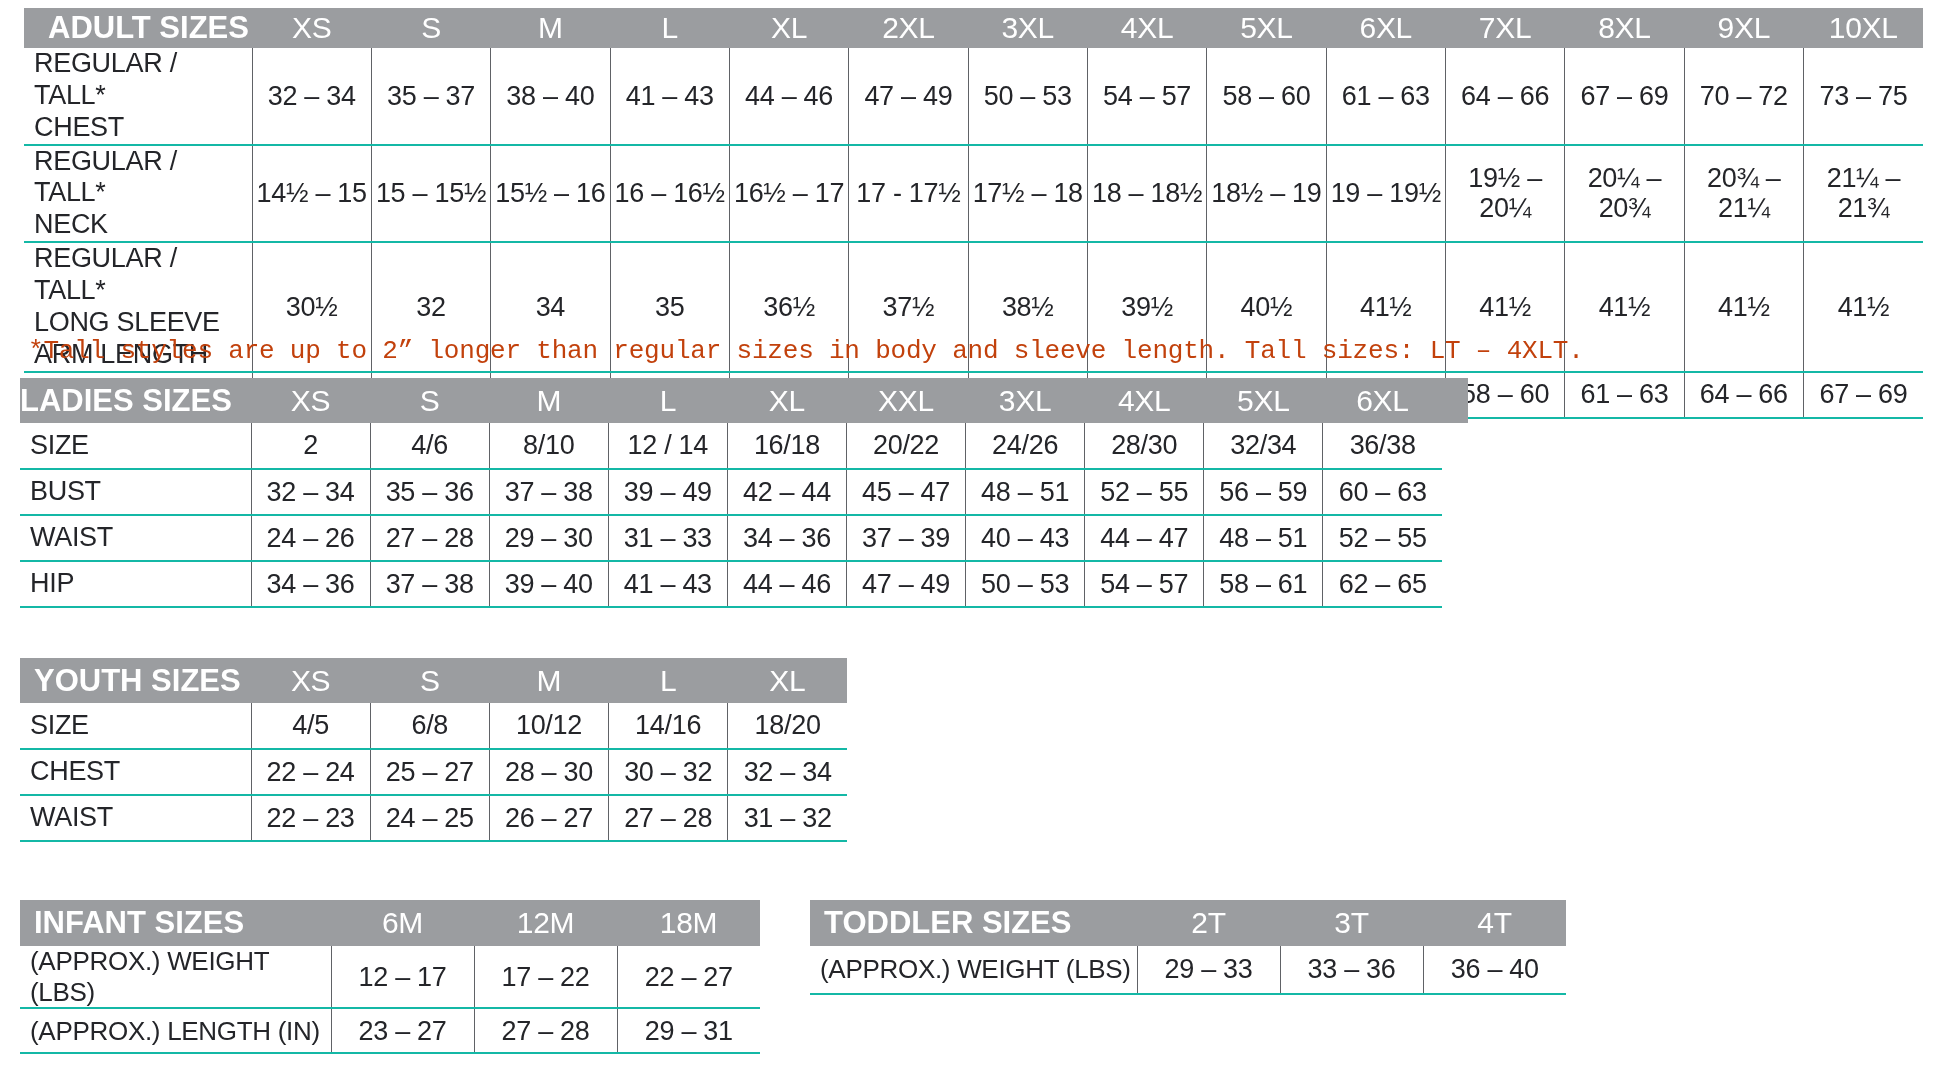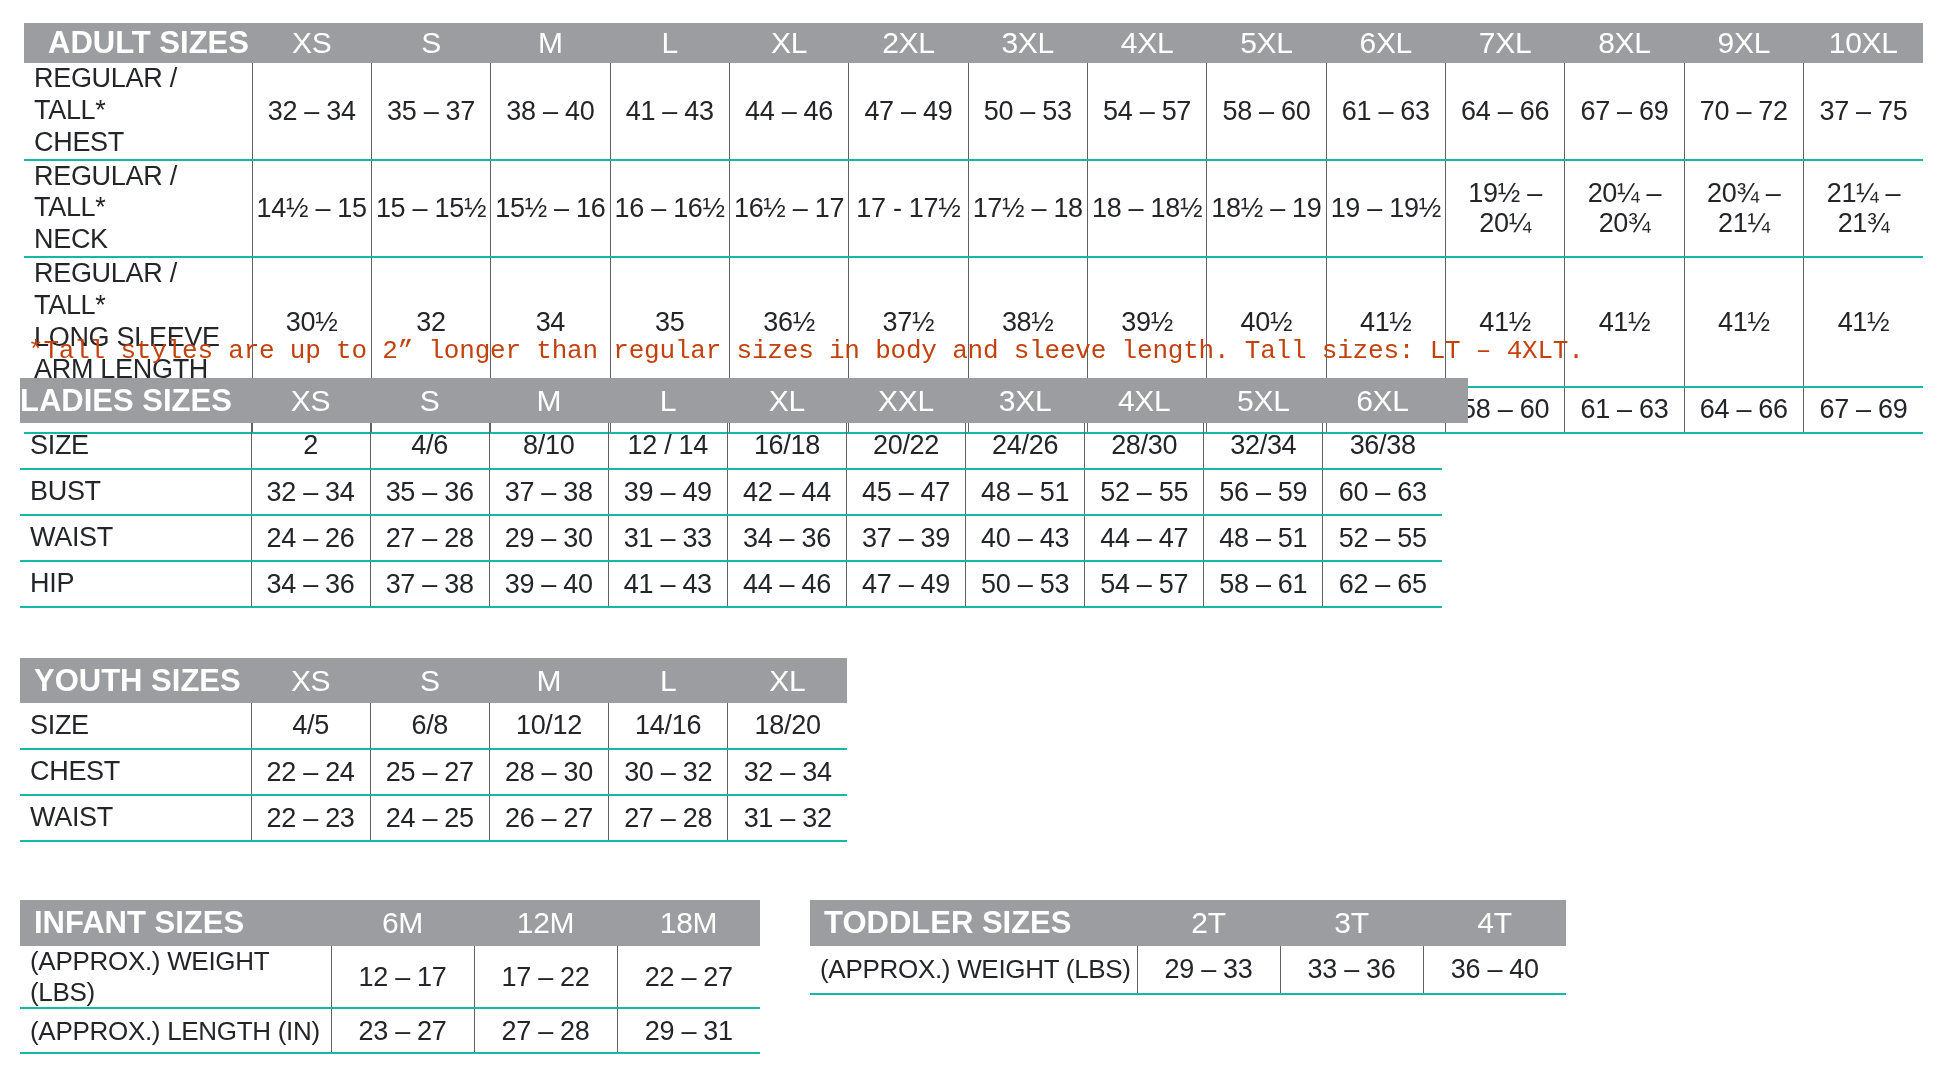--- a/index.html
+++ b/index.html
@@ -21,21 +21,21 @@
   table.sizes tbody tr{border-bottom:2px solid #14b8a6;}
   table.sizes tbody td{
     text-align:center;vertical-align:middle;white-space:pre-line;line-height:1.12;
     padding:0 2px;
   }
   table.sizes tbody td:not(:first-child){border-left:1.5px solid #606266;}
   table.sizes tbody td.rowlabel{
     text-align:left;padding-left:10px;line-height:1.18;
   }
   
-  .adult{left:24px;top:8px;width:1899px;margin-top:15px;}
+  .adult{left:24px;top:8px;width:1899px;}
   .adult thead tr{height:40px;}
   .adult thead th.title{padding-left:24px;}
   .adult col.label{width:228px;}
   .adult tbody tr:nth-child(1){height:70px;}
   .adult tbody tr:nth-child(2){height:65px;}
   .adult tbody tr:nth-child(3){height:95px;}
   .adult tbody tr:nth-child(4){height:46px;}
   
   .footnote{position:absolute;left:28px;top:336px;font-size:26px;letter-spacing:-0.2px;color:#c2410c;font-family:Liberation Mono, monospace;}
   
@@ -113,21 +113,21 @@
           <td>41 – 43</td>
           <td>44 – 46</td>
           <td>47 – 49</td>
           <td>50 – 53</td>
           <td>54 – 57</td>
           <td>58 – 60</td>
           <td>61 – 63</td>
           <td>64 – 66</td>
           <td>67 – 69</td>
           <td>70 – 72</td>
-          <td>37 – 75</td>
+          <td>73 – 75</td>
         </tr>
         <tr>
           <td class="rowlabel">REGULAR / TALL*
 NECK</td>
           <td>14½ – 15</td>
           <td>15 – 15½</td>
           <td>15½ – 16</td>
           <td>16 – 16½</td>
           <td>16½ – 17</td>
           <td>17 - 17½</td>

